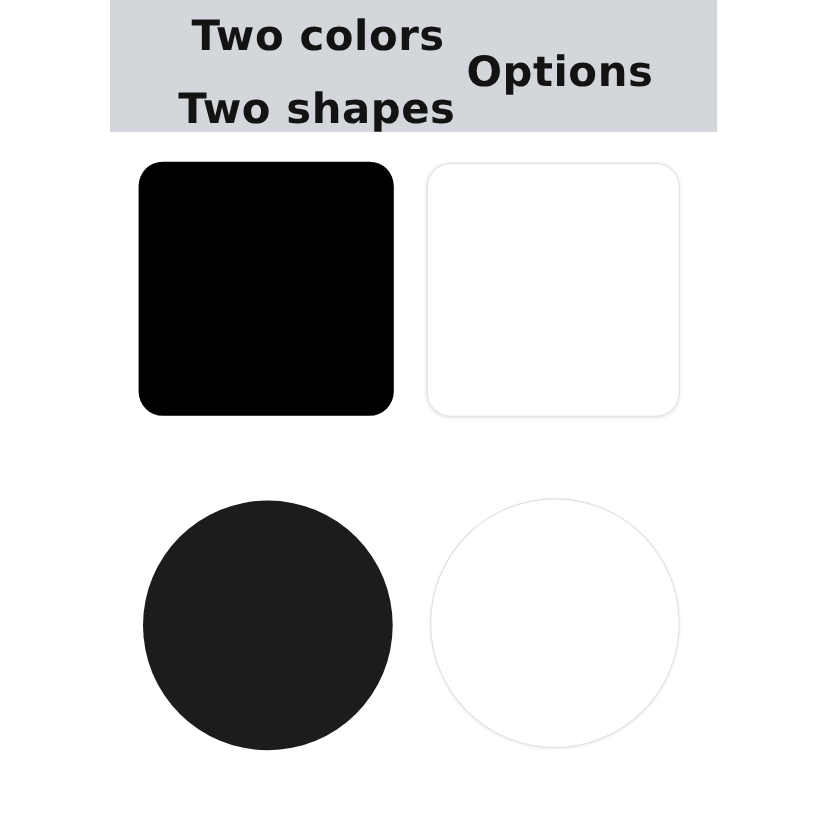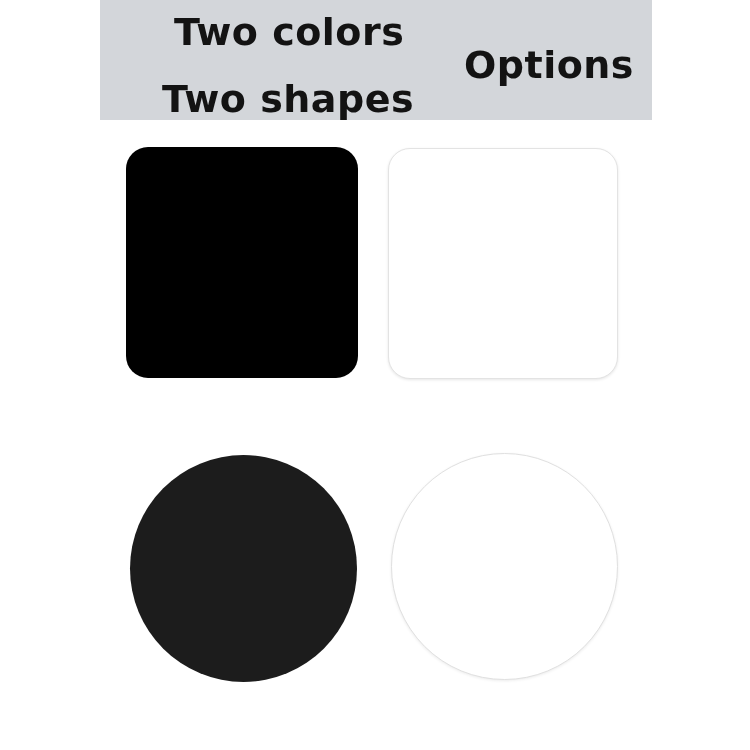--- a/index.html
+++ b/index.html
@@ -44,21 +44,20 @@
   .caption-two-colors {
     left: 174px;
     top: 13px;
     font-size: 38px;
   }
 
   .caption-options {
     left: 424px;
     top: 46px;
     font-size: 38px;
-    margin-left: 40px;
   }
 
   .caption-two-shapes {
     left: 162px;
     top: 80px;
     font-size: 38px;
   }
 
   
   .shape {

